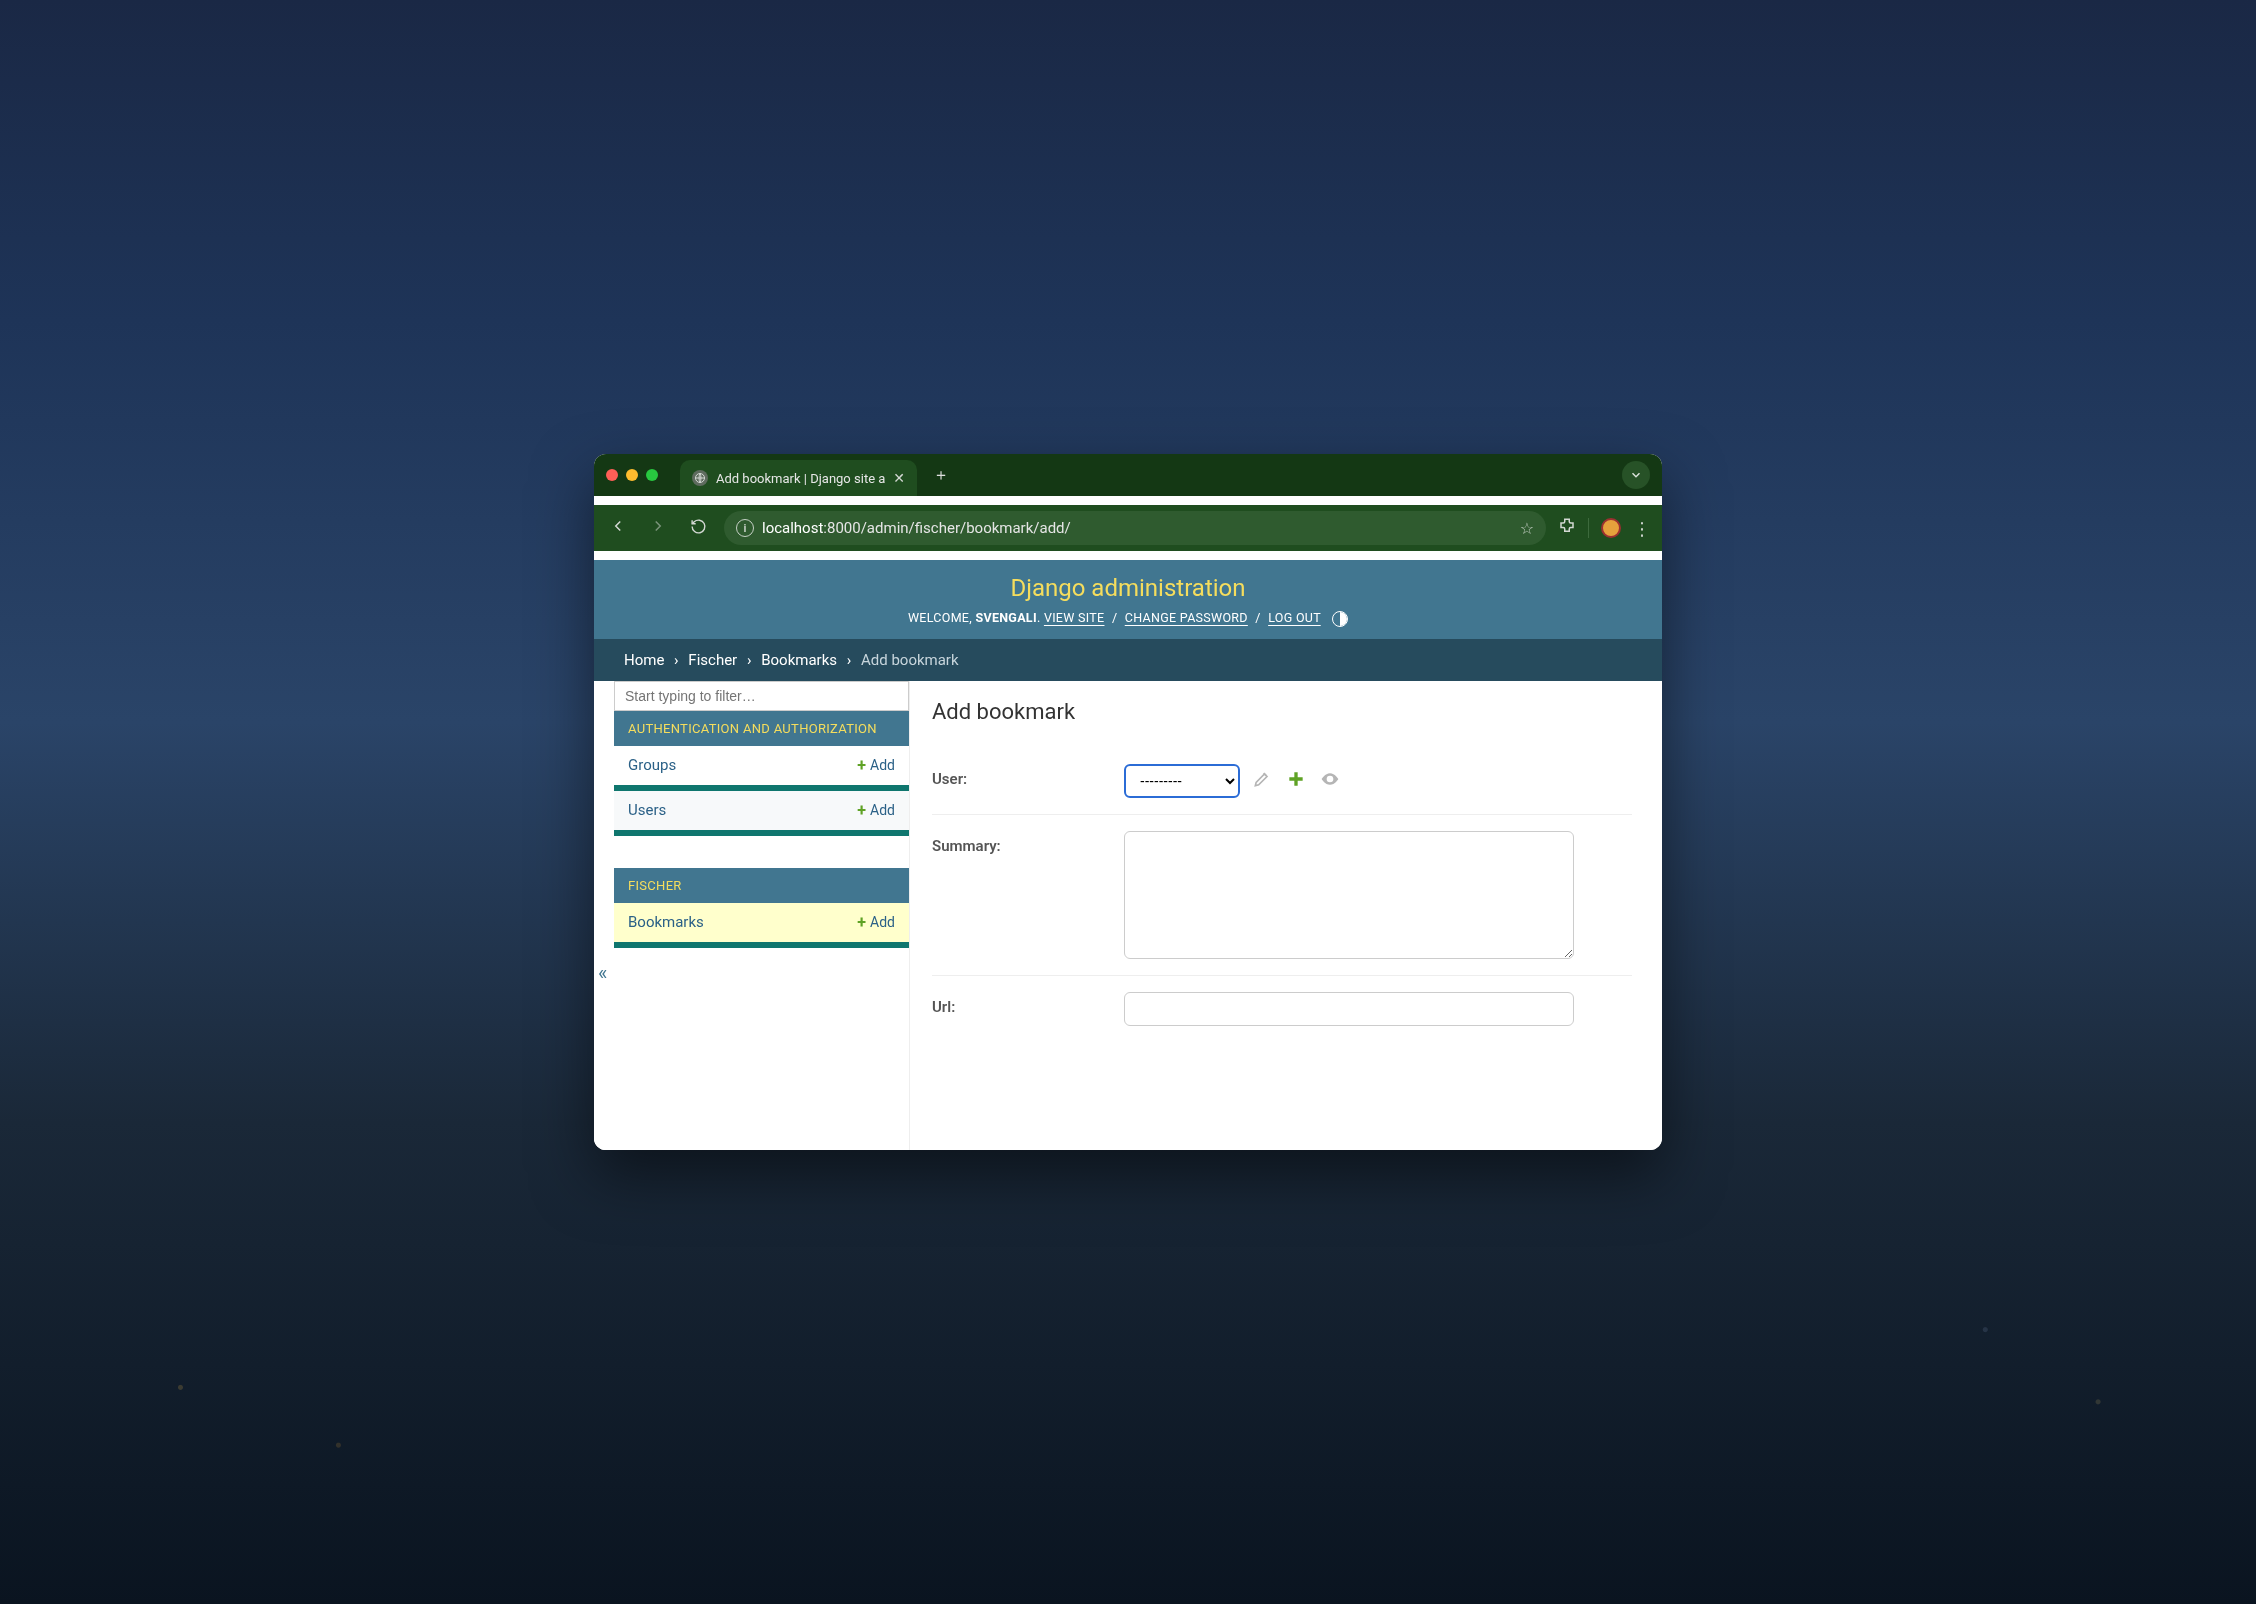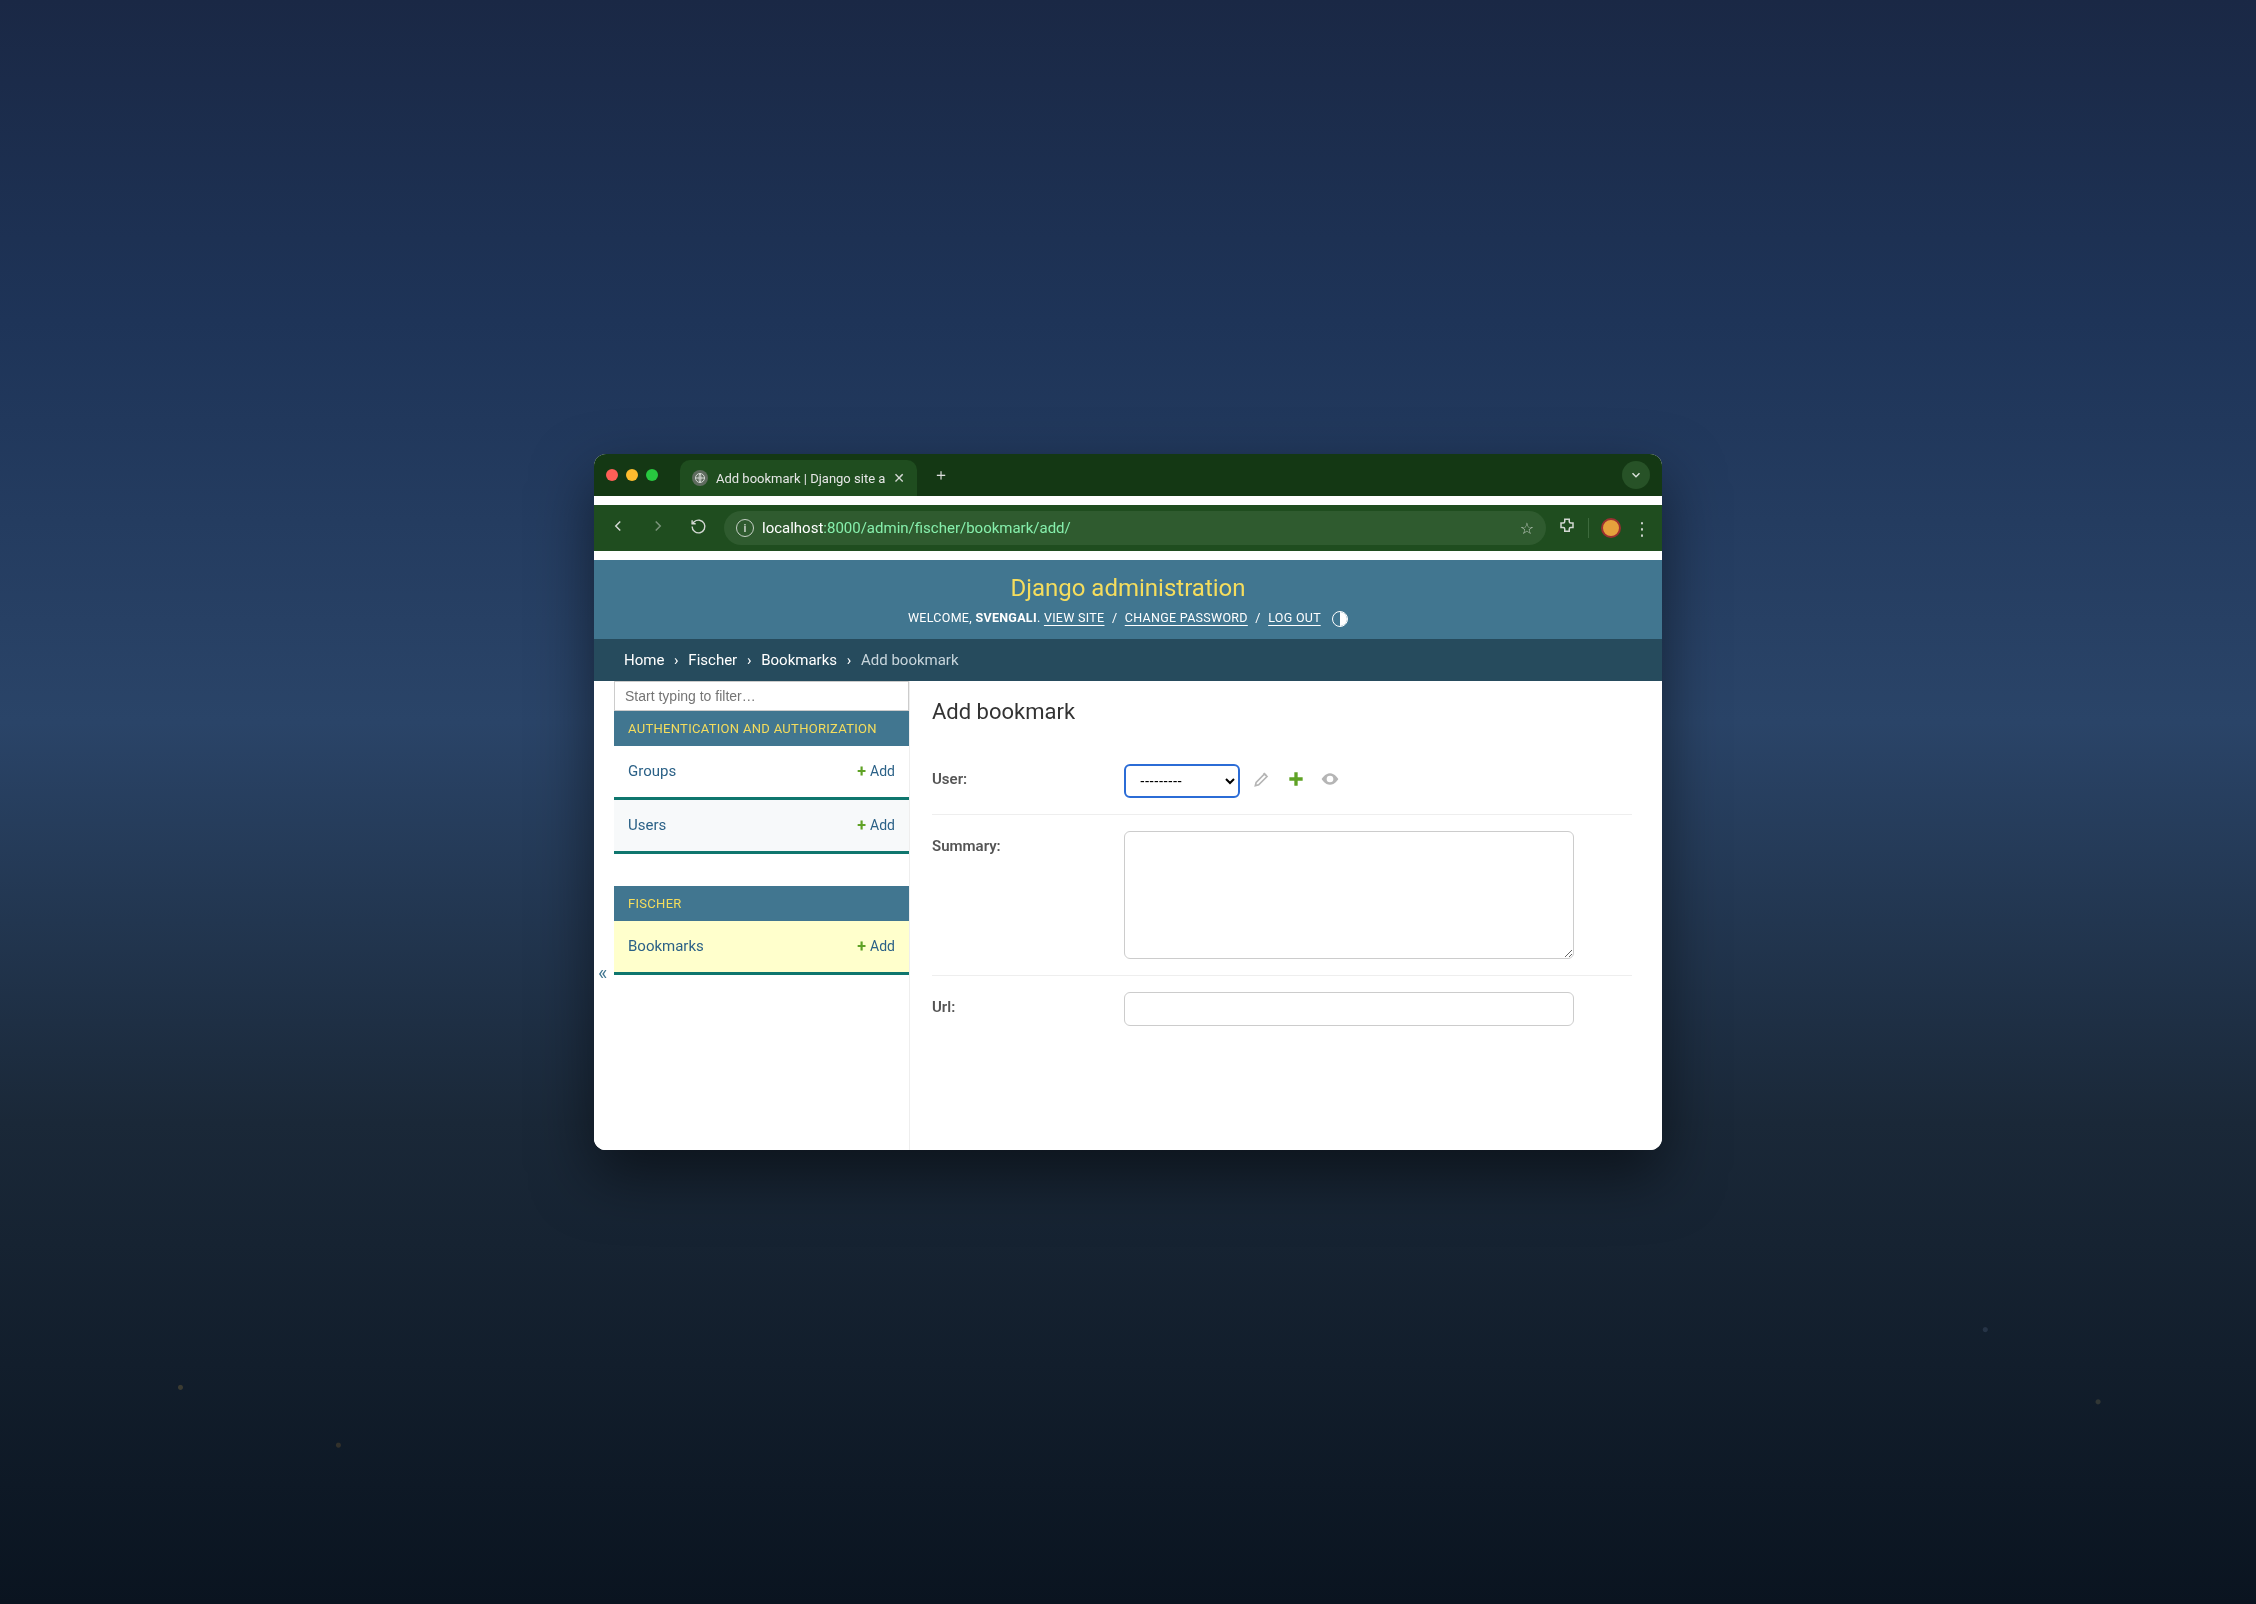--- a/index.html
+++ b/index.html
@@ -82,21 +82,21 @@
     height: 34px;
     display: flex;
     align-items: center;
     padding: 0 12px;
     gap: 8px;
     color: #e6eee6;
     font-size: 15px;
   }
   .omnibox .info { width:18px; height:18px; border:1.5px solid #c5d0c5; border-radius:50%; display:flex; align-items:center; justify-content:center; font-size:11px; font-weight:700; color:#c5d0c5;}
   .omnibox .host { color: #fff; }
-  .omnibox .path { color: #86efac; }
+  .omnibox .path { color: #e5e5e5; }
   .omnibox .star { margin-left:auto; color:#c0ccc0; font-size:16px; }
   .toolbar .ext { font-size: 16px; }
   .toolbar .sep { width:1px; height:20px; background:#3d6a3d; }
   .toolbar .avatar { width:20px;height:20px;border-radius:50%; background:#e6a13c; border:2px solid #9c3030; }
   .toolbar .dots { font-size:18px; letter-spacing:1px; }
 
   
   .django { flex:1; display:flex; flex-direction:column; overflow:hidden; }
   .header {
     background: #417690;
@@ -154,23 +154,23 @@
     font-size: 13px;
     font-weight: 400;
     padding: 10px 14px;
     letter-spacing: 0.3px;
     text-transform: uppercase;
   }
   .module-row {
     display:flex;
     justify-content: space-between;
     align-items:center;
-    padding: 16px 14px;
+    padding: 10px 14px;
     font-size: 15px;
-    border-bottom: 3px solid #0f766e;
+    border-bottom: 6px solid #0f766e;
   }
   .module-row a.model { color: #2b6187; text-decoration:none; }
   .module-row.alt { background: #f7f9fa; }
   .module-row.selected { background: #ffffcc; }
   .addlink { color:#2b6187; font-size:14px; text-decoration:none; display:flex; align-items:center; gap:4px; }
   .addlink .plus { color:#5fa225; font-weight:700; font-size:16px; }
   .module-gap { height: 32px; }
 
   .toggle-nav {
     position:absolute;

